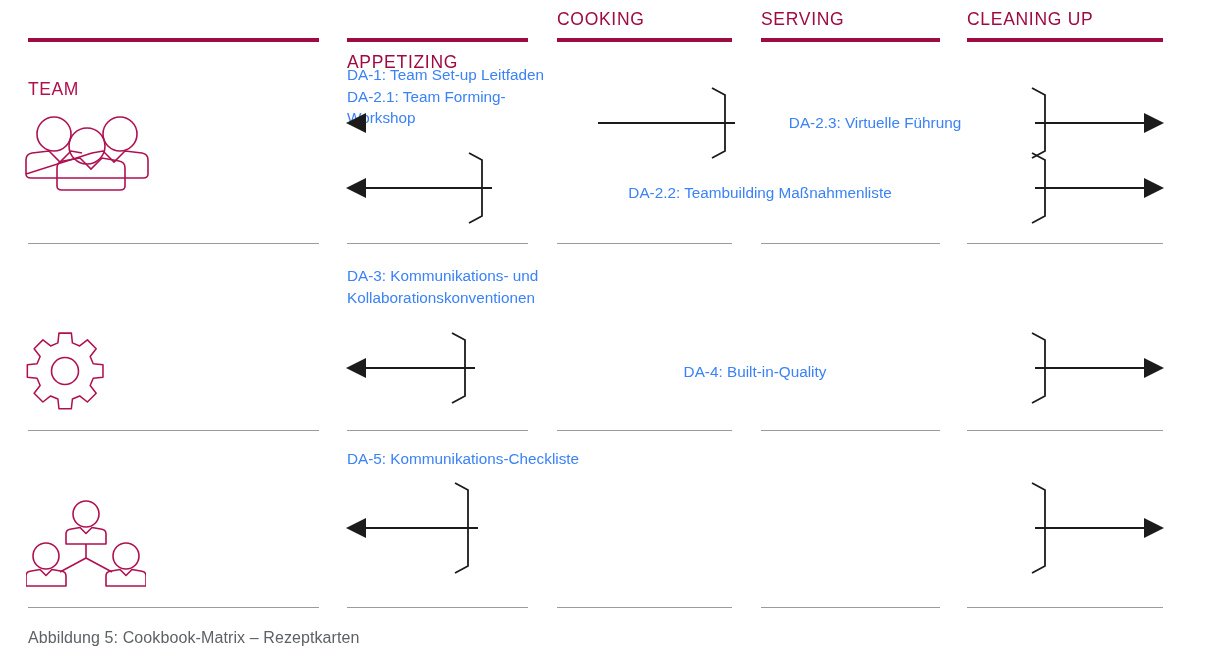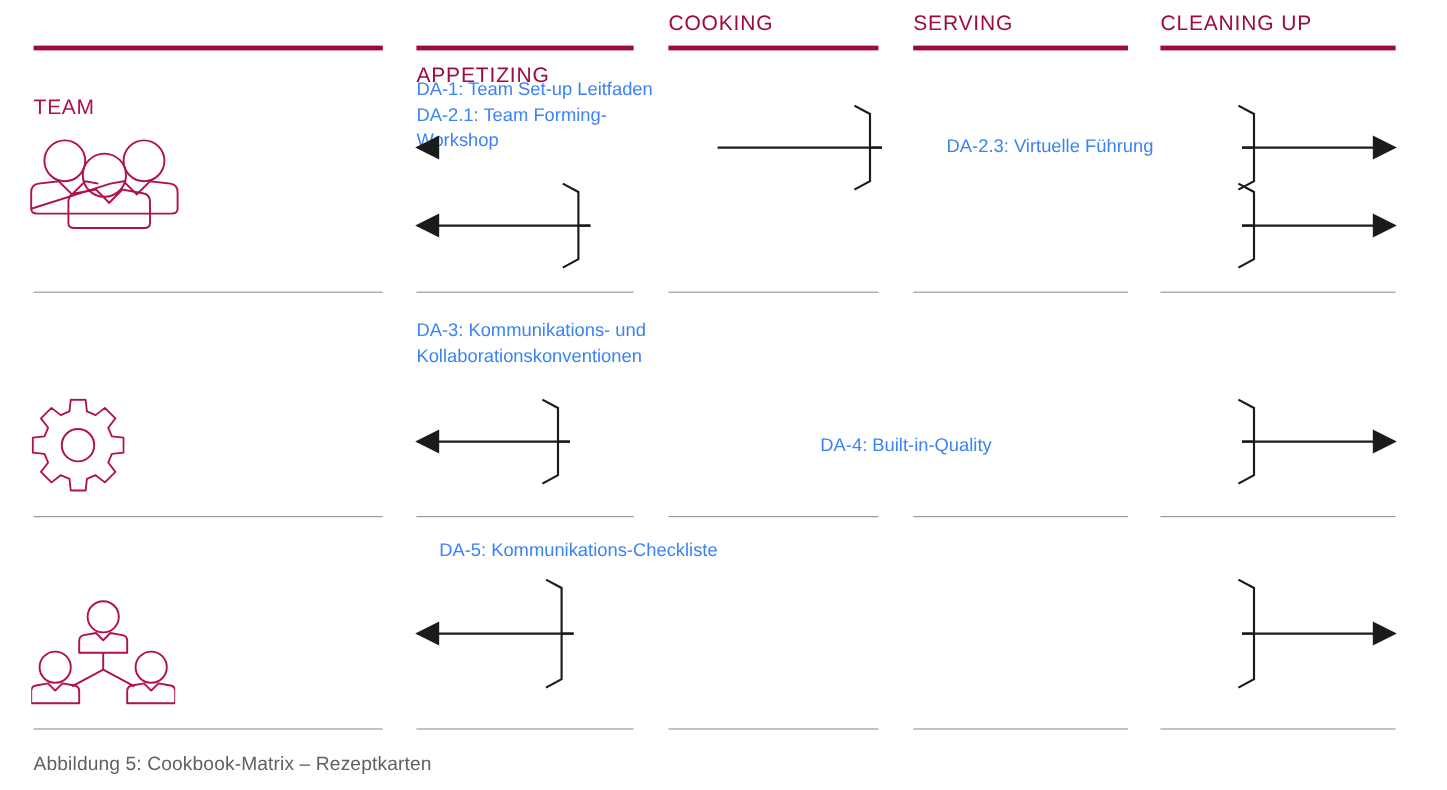--- a/index.html
+++ b/index.html
@@ -103,20 +103,21 @@
       <circle cx="65" cy="34" r="18"></circle>
       <path d="M35 80 L35 62 Q35 56 41 55 L58 52 L69 63 L80 52 L97 55 Q103 56 103 62 L103 80 Q103 84 98 84 L40 84 Q35 84 35 80 Z" transform="translate(0,-6)"></path>
     </svg>
   </div>
 
   <div class="cell-text left" style="left:347px; top:64px; width:215px;">DA-1: Team Set-up Leitfaden
 DA-2.1: Team Forming-Workshop</div>
 
   <div class="cell-text center" style="left:700px; top:112px; width:350px;">DA-2.3: Virtuelle Führung</div>
 
+  <div class="cell-text center" style="left:545px; top:182px; width:430px;">DA-2.2: Teambuilding Maßnahmenliste</div>
 
   <div class="sep" style="left:28px;  top:243px; width:291px;"></div>
   <div class="sep" style="left:347px; top:243px; width:181px;"></div>
   <div class="sep" style="left:557px; top:243px; width:175px;"></div>
   <div class="sep" style="left:761px; top:243px; width:179px;"></div>
   <div class="sep" style="left:967px; top:243px; width:196px;"></div>
 
 
   <div class="icon" style="left:26px; top:332px;">
     <svg width="78" height="78" viewBox="0 0 78 78" fill="none" stroke="#b01050" stroke-width="1.6" stroke-linejoin="round">
@@ -145,21 +146,21 @@
       <circle cx="60" cy="14" r="13"></circle>
       <path d="M40 44 L40 34 Q40 30 44 29.3 L54 27.5 L60 33.5 L66 27.5 L76 29.3 Q80 30 80 34 L80 44 Z"></path>
       <path d="M60 44 L60 58 M60 58 L34 72 M60 58 L86 72"></path>
       <circle cx="20" cy="56" r="13"></circle>
       <path d="M0 86 L0 76 Q0 72 4 71.3 L14 69.5 L20 75.5 L26 69.5 L36 71.3 Q40 72 40 76 L40 86 Z"></path>
       <circle cx="100" cy="56" r="13"></circle>
       <path d="M80 86 L80 76 Q80 72 84 71.3 L94 69.5 L100 75.5 L106 69.5 L116 71.3 Q120 72 120 76 L120 86 Z"></path>
     </svg>
   </div>
 
-  <div class="cell-text left" style="left:347px; top:448px; width:270px;text-align:center;">DA-5: Kommunikations-Checkliste</div>
+  <div class="cell-text left" style="left:347px; top:448px; width:270px;">DA-5: Kommunikations-Checkliste</div>
 
 
   <div class="sep" style="left:28px;  top:607px; width:291px;"></div>
   <div class="sep" style="left:347px; top:607px; width:181px;"></div>
   <div class="sep" style="left:557px; top:607px; width:175px;"></div>
   <div class="sep" style="left:761px; top:607px; width:179px;"></div>
   <div class="sep" style="left:967px; top:607px; width:196px;"></div>
 
   <svg class="arrow-layer" viewBox="0 0 1206 658">
     <g stroke="#1b1b1b" stroke-width="2" fill="none">

